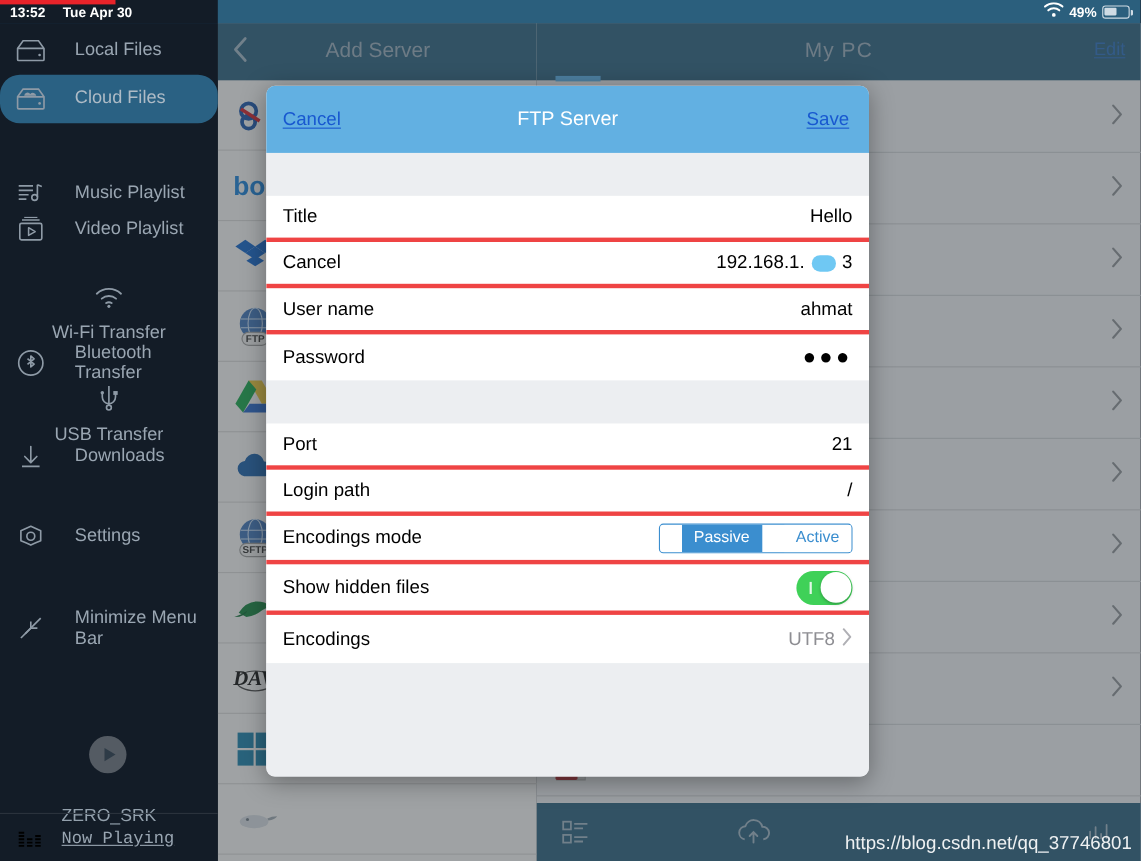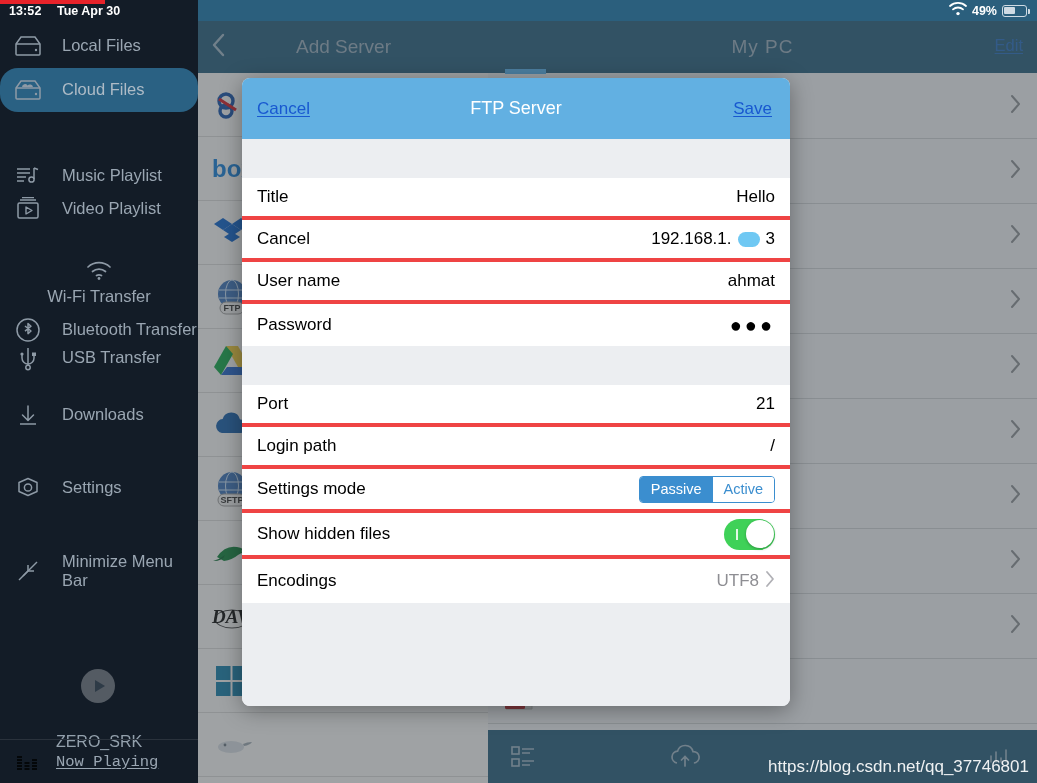--- a/index.html
+++ b/index.html
@@ -51,21 +51,21 @@
     width: 45%; background: #cfdbe4; border-radius: 1px;
   }
 
   
   .sidebar {
     position: absolute; left: 0; top: 21px; width: 198px; height: 762px;
     background: #131c27; z-index: 30;
   }
   .side-item {
     position: absolute; left: 0; width: 198px;
-    display: flex; align-items: center; gap: 6px;
+    display: flex; align-items: center; gap: 12px;
     color: #8e9aa6; font-size: 16.5px;
   }
   .side-item.active { background: #2a6183; }
   .side-ico {
     width: 56px; min-width: 56px; display: flex;
     align-items: center; justify-content: center;
     color: #8e9aa6;
   }
   .side-lbl { line-height: 1.18; color: #9aa6b2; }
   .side-item.active .side-lbl { color: #aebbc6; }
@@ -211,21 +211,21 @@
   }
   .dots { letter-spacing: 3px; font-size: 20px; line-height: 1; }
 
   
   .seg {
     display: flex; border: 1px solid #3b8ecf; border-radius: 4px;
     overflow: hidden; height: 27px;
   }
   .seg > div {
     display: flex; align-items: center; justify-content: center;
-    font-size: 14.5px; padding: 0 11px;
+    font-size: 14.5px; padding: 0 11px; margin-left: 20px;
   }
   .seg .on { background: #3b8ecf; color: #fff; }
   .seg .off { background: #fff; color: #3b8ecf; }
 
   
   .toggle {
     width: 51px; height: 31px; border-radius: 16px; background: #3fd158;
     position: relative;
   }
   .toggle .knob {
@@ -521,21 +521,21 @@
     <div class="m-group">
       <div class="m-row">
         <span class="m-label">Port</span>
         <span class="m-value">21</span>
       </div>
       <div class="m-row">
         <span class="m-label">Login path</span>
         <span class="m-value">/</span>
       </div>
       <div class="m-row" style="height:44px;">
-        <span class="m-label">Settings mode</span>
+        <span class="m-label">Encodings mode</span>
         <span class="m-value">
           <span class="seg">
             <div class="on">Passive</div>
             <div class="off">Active</div>
           </span>
         </span>
       </div>
       <div class="m-row" style="height:46px;">
         <span class="m-label">Show hidden files</span>
         <span class="m-value">
@@ -622,21 +622,21 @@
     <div class="side-item" style="top:283px;height:52px;">
       <span class="side-ico">
         <svg width="26" height="26" viewBox="0 0 26 26">
             <circle cx="13" cy="13" r="11" fill="none" stroke="currentColor" stroke-width="1.5"></circle>
             <path d="M10 9 l6 5 l-3 2.6 v-10 l3 2.6 l-6 5" fill="none" stroke="currentColor" stroke-width="1.5" stroke-linejoin="round"></path>
           </svg>
       </span>
       <span class="side-lbl">Bluetooth Transfer</span>
     </div>
 
-    <div class="side-item" style="top:315px;height:44px;">
+    <div class="side-item" style="top:327px;height:44px;flex-direction:column;">
       <span class="side-ico">
         <svg width="24" height="26" viewBox="0 0 24 26">
             <path d="M12 3 v18" stroke="currentColor" stroke-width="1.5" fill="none"></path>
             <circle cx="12" cy="22.5" r="2.2" fill="none" stroke="currentColor" stroke-width="1.5"></circle>
             <path d="M6 10 v3 a6 6 0 0 0 12 0 v-3" fill="none" stroke="currentColor" stroke-width="1.5"></path>
             <circle cx="6" cy="9" r="1.6" fill="currentColor"></circle>
             <rect x="16" y="7.5" width="4" height="3.5" fill="currentColor"></rect>
           </svg>
       </span>
       <span class="side-lbl">USB Transfer</span>

